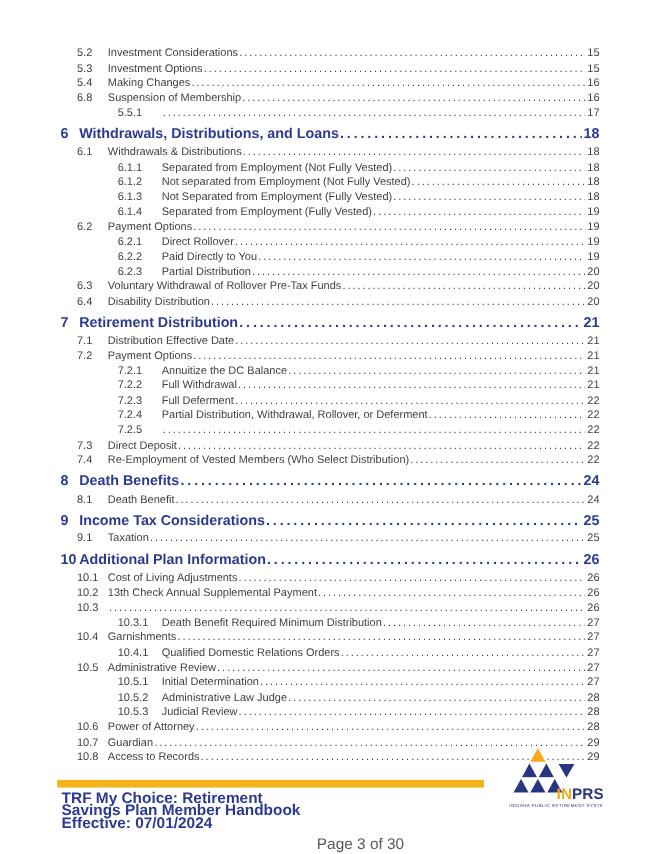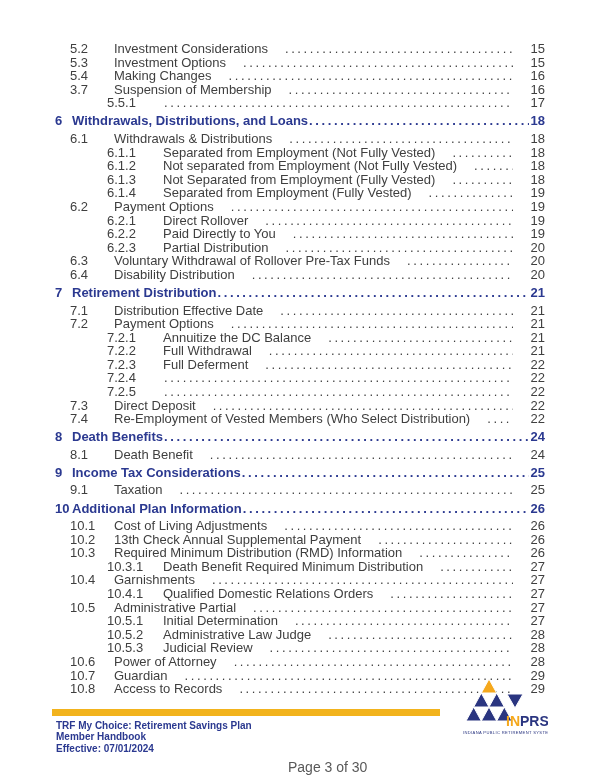--- a/index.html
+++ b/index.html
@@ -18,24 +18,23 @@
     left: 55px;
     top: 42px;
     width: 490px;
   }
   .toc-row {
     display: flex;
     align-items: baseline;
     cursor: pointer;
   }
   .toc-row.level-2, .toc-row.level-3 {
-    font-size: 13px;
+    font-size: 10px;
     line-height: 13.6px;
     color: #3f3f3f;
-    gap: 16px;
   }
   .toc-row.level-2 { padding-left: 15px; }
   .toc-row.level-3 { padding-left: 28px; }
   .toc-row.level-1 {
     font-size: 13px;
     font-weight: bold;
     color: #2b3990;
     line-height: 14px;
     padding-top: 4.5px;
     padding-bottom: 3.5px;
@@ -65,21 +64,21 @@
     top: 709px;
     width: 388px;
     height: 7px;
     background: #f2b31d;
   }
   .footer-title-block {
     position: absolute;
     left: 56px;
     top: 720px;
     width: 234px;
-    font-size: 10px;
+    font-size: 14px;
     font-weight: bold;
     color: #2b3990;
     line-height: 11.3px;
   }
   .footer-page {
     position: absolute;
     left: 288px;
     top: 762px;
     font-size: 14px;
     color: #595959;
@@ -111,21 +110,21 @@
         <span class="dots"></span>
         <span class="toc-page">15</span>
       </div>
       <div class="toc-row level-2">
         <span class="toc-num">5.4</span>
         <span class="toc-title">Making Changes</span>
         <span class="dots"></span>
         <span class="toc-page">16</span>
       </div>
       <div class="toc-row level-2">
-        <span class="toc-num">3.7</span>
+        <span class="toc-num">6.8</span>
         <span class="toc-title">Suspension of Membership</span>
         <span class="dots"></span>
         <span class="toc-page">16</span>
       </div>
       <div class="toc-row level-3">
         <span class="toc-num">5.5.1</span>
         <span class="dots"></span>
         <span class="toc-page">17</span>
       </div>
       <div class="toc-row level-1">
@@ -231,20 +230,21 @@
         <span class="toc-page">21</span>
       </div>
       <div class="toc-row level-3">
         <span class="toc-num">7.2.3</span>
         <span class="toc-title">Full Deferment</span>
         <span class="dots"></span>
         <span class="toc-page">22</span>
       </div>
       <div class="toc-row level-3">
         <span class="toc-num">7.2.4</span>
+        <span class="toc-title">Partial Distribution, Withdrawal, Rollover, or Deferment</span>
         <span class="dots"></span>
         <span class="toc-page">22</span>
       </div>
       <div class="toc-row level-3">
         <span class="toc-num">7.2.5</span>
         <span class="dots"></span>
         <span class="toc-page">22</span>
       </div>
       <div class="toc-row level-2">
         <span class="toc-num">7.3</span>
@@ -295,21 +295,20 @@
         <span class="toc-page">26</span>
       </div>
       <div class="toc-row level-2">
         <span class="toc-num">10.2</span>
         <span class="toc-title">13th Check Annual Supplemental Payment</span>
         <span class="dots"></span>
         <span class="toc-page">26</span>
       </div>
       <div class="toc-row level-2">
         <span class="toc-num">10.3</span>
-        <span class="toc-title">Required Minimum Distribution (RMD) Information</span>
         <span class="dots"></span>
         <span class="toc-page">26</span>
       </div>
       <div class="toc-row level-3">
         <span class="toc-num">10.3.1</span>
         <span class="toc-title">Death Benefit Required Minimum Distribution</span>
         <span class="dots"></span>
         <span class="toc-page">27</span>
       </div>
       <div class="toc-row level-2">
@@ -319,21 +318,21 @@
         <span class="toc-page">27</span>
       </div>
       <div class="toc-row level-3">
         <span class="toc-num">10.4.1</span>
         <span class="toc-title">Qualified Domestic Relations Orders</span>
         <span class="dots"></span>
         <span class="toc-page">27</span>
       </div>
       <div class="toc-row level-2">
         <span class="toc-num">10.5</span>
-        <span class="toc-title">Administrative Partial</span>
+        <span class="toc-title">Administrative Review</span>
         <span class="dots"></span>
         <span class="toc-page">27</span>
       </div>
       <div class="toc-row level-3">
         <span class="toc-num">10.5.1</span>
         <span class="toc-title">Initial Determination</span>
         <span class="dots"></span>
         <span class="toc-page">27</span>
       </div>
       <div class="toc-row level-3">

